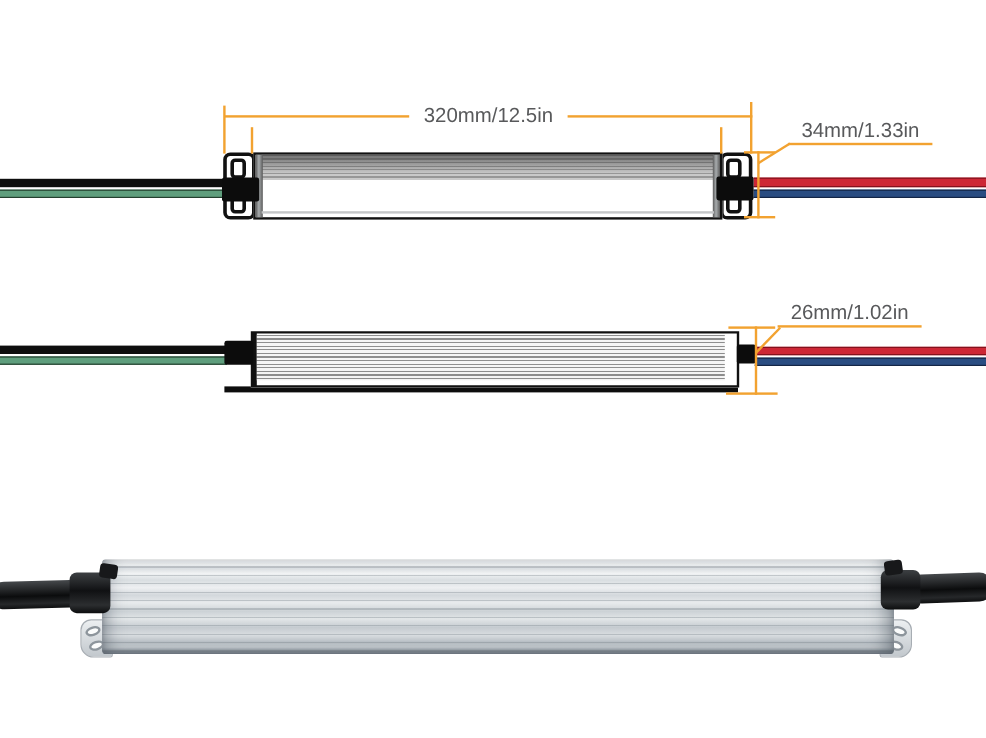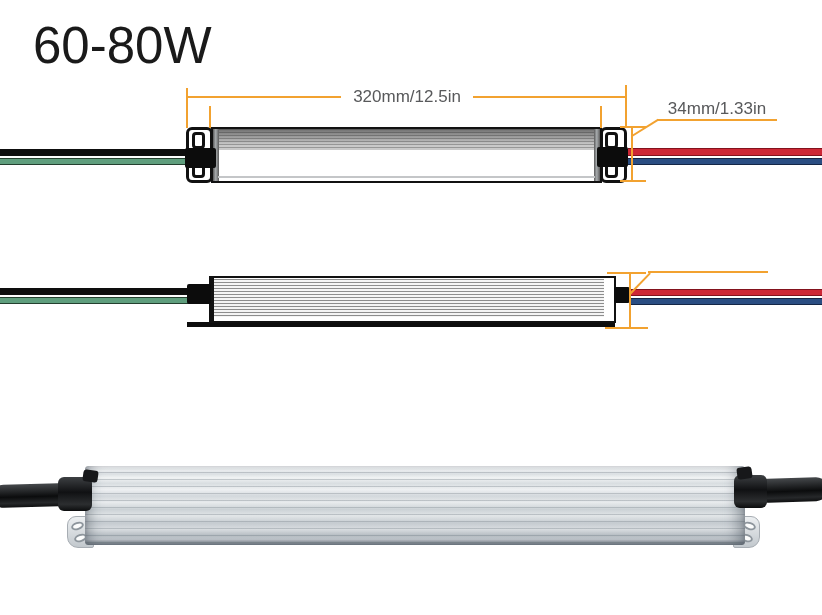--- a/index.html
+++ b/index.html
@@ -115,21 +115,20 @@
     box-shadow:inset 10px 0 14px -6px rgba(80,90,100,.55),
                inset -12px 0 16px -6px rgba(80,90,100,.6),
                inset 0 -3px 4px rgba(55,65,75,.45),
                inset 0 2px 2px rgba(255,255,255,.85);}
 </style>
 </head>
 <body>
 
 <div class="stage">
 
-  <div class="title">60-80W</div>
 
   <div class="wire black abs" id="tv-wire-black"></div>
   <div class="wire green abs" id="tv-wire-green"></div>
   <div class="wire red abs" id="tv-wire-red"></div>
   <div class="wire blue abs" id="tv-wire-blue"></div>
 
   <div class="bracket" id="tv-bracket-left"></div>
   <div class="bracket" id="tv-bracket-right"></div>
 
   <div id="tv-body" class="abs">
@@ -175,20 +174,21 @@
     <div id="sv-ribs"></div>
   </div>
   <div class="gland" id="sv-gland-left"></div>
   <div class="gland" id="sv-gland-right"></div>
 
   <div class="abs" id="v26"></div>
   <div class="tick" id="t26t"></div>
   <div class="tick" id="t26b"></div>
   <div class="leader" id="lead26"></div>
   <div class="abs" id="ul26"></div>
+  <div class="dimtext" id="lbl26">26mm/1.02in</div>
 
   <div class="cable" id="ph-cable-left"></div>
   <div class="cable" id="ph-cable-right"></div>
 
   <div class="ph-bracket" id="ph-bracket-left">
     <div class="oval a"></div>
     <div class="oval b"></div>
   </div>
   <div class="ph-bracket" id="ph-bracket-right">
     <div class="oval a"></div>

